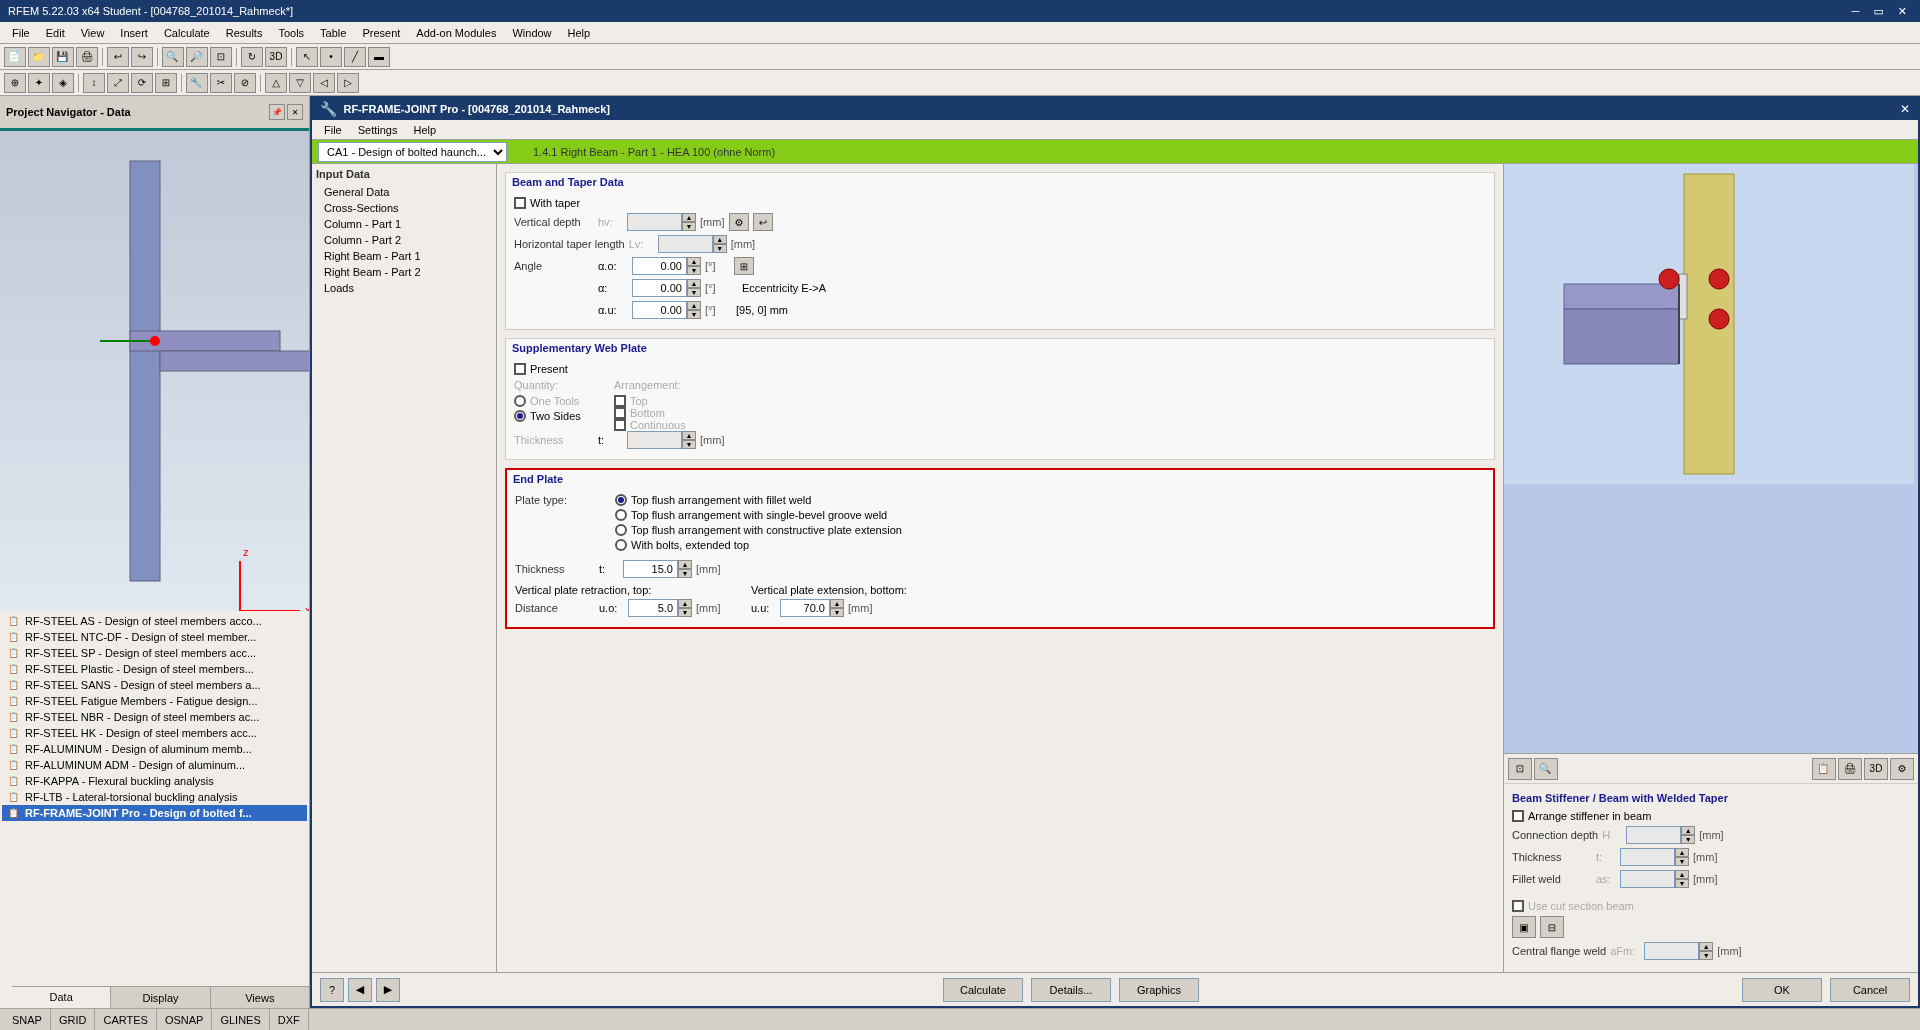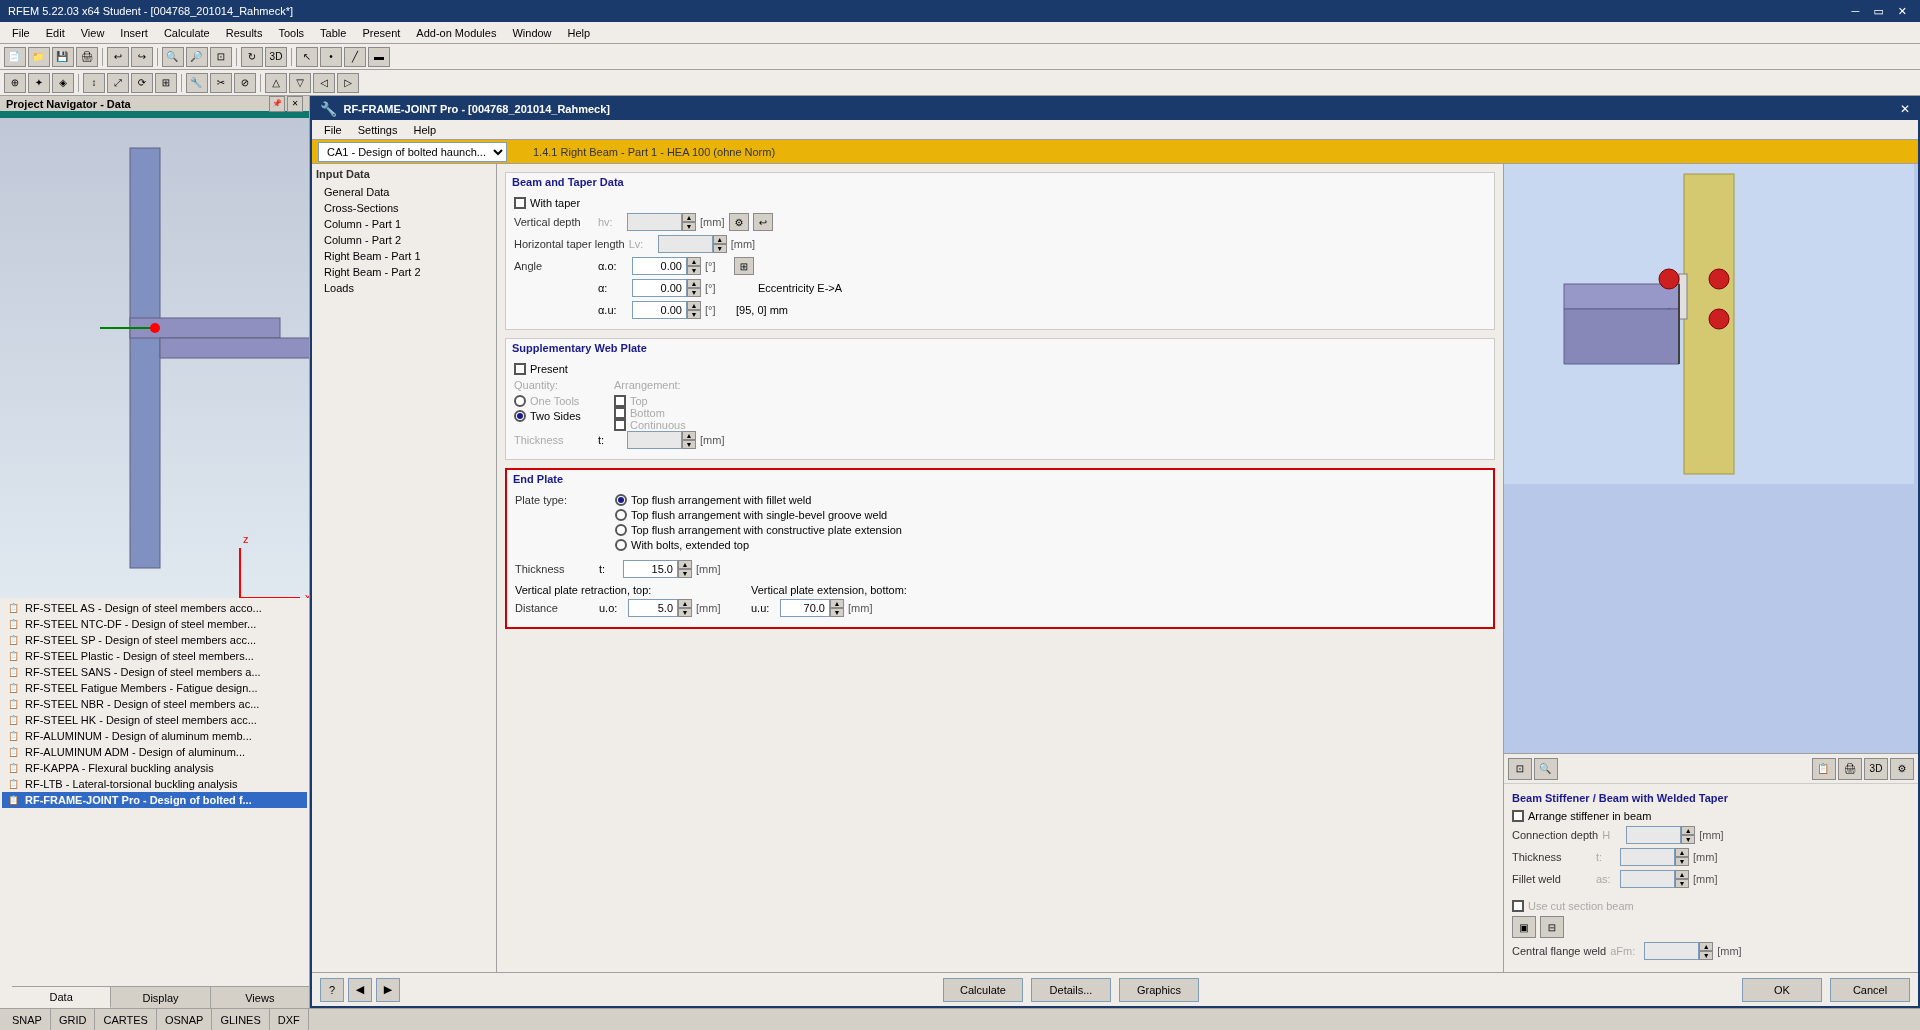--- a/index.html
+++ b/index.html
@@ -18,21 +18,21 @@
     
     .toolbar { background: #f0ede8; height: 26px; display: flex; align-items: center; padding: 2px 4px; border-bottom: 1px solid #a0a0a0; gap: 2px; flex-wrap: wrap; }
     .toolbar-btn { width: 22px; height: 20px; background: #d4d0c8; border: 1px solid #8a8a8a; cursor: pointer; display: flex; align-items: center; justify-content: center; font-size: 10px; }
     .toolbar-sep { width: 1px; height: 18px; background: #a0a0a0; margin: 0 2px; }
 
     
     .main-layout { display: flex; height: calc(1030px - 22px - 22px - 26px - 26px - 22px); }
 
     
     .left-panel { width: 310px; background: #f0ede8; border-right: 1px solid #a0a0a0; display: flex; flex-direction: column; }
-    .panel-header { background: #d4d0c8; height: 22px; display: flex; align-items: center; justify-content: space-between; padding: 0 6px; border-bottom: 7px solid #0f766e; font-size: 11px; font-weight: bold; }
+    .panel-header { background: #d4d0c8; height: 35px; display: flex; align-items: center; justify-content: space-between; padding: 0 6px; border-bottom: 3px solid #0f766e; font-size: 11px; font-weight: bold; }
     .panel-header-controls { display: flex; gap: 2px; }
     .panel-ctrl-btn { width: 16px; height: 16px; background: #d4d0c8; border: 1px solid #8a8a8a; cursor: pointer; display: flex; align-items: center; justify-content: center; font-size: 8px; }
     .tree-list { flex: 1; overflow-y: auto; padding: 2px; }
     .tree-item { display: flex; align-items: center; padding: 1px 4px; cursor: pointer; white-space: nowrap; overflow: hidden; font-size: 11px; }
     .tree-item.selected { background: #316ac5; color: white; font-weight: bold; }
     .tree-item .icon { width: 16px; height: 14px; margin-right: 3px; flex-shrink: 0; display: inline-flex; align-items: center; justify-content: center; font-size: 9px; }
     .tree-icon-blue { color: #0000cc; }
     .panel-tabs { display: flex; border-top: 1px solid #a0a0a0; height: 22px; margin-left: 12px; }
     .panel-tab { flex: 1; display: flex; align-items: center; justify-content: center; background: #d4d0c8; border-right: 1px solid #a0a0a0; cursor: pointer; font-size: 11px; }
     .panel-tab:last-child { border-right: none; }
@@ -52,21 +52,21 @@
 
     
     .inner-content { display: flex; flex: 1; overflow: hidden; }
 
     
     .dialog-nav { width: 185px; background: #f0ede8; border-right: 1px solid #a0a0a0; padding: 4px; }
     .dialog-nav-group { font-size: 11px; font-weight: bold; margin-bottom: 4px; color: #333; }
     .dialog-nav-item { padding: 2px 8px; cursor: pointer; font-size: 11px; }
 
     
-    .case-selector { background: #eab308; height: 24px; display: flex; align-items: center; padding: 8px 6px; border-bottom: 1px solid #a0a0a0; gap: 6px; }
+    .case-selector { background: #84cc16; height: 24px; display: flex; align-items: center; padding: 8px 6px; border-bottom: 1px solid #a0a0a0; gap: 6px; }
     .case-dropdown { height: 20px; border: 1px solid #7f9db9; background: white; padding: 0 4px; font-size: 11px; }
 
     
     .dialog-right { flex: 1; display: flex; overflow: hidden; }
 
     
     .form-area { flex: 1; padding: 8px; overflow-y: auto; display: flex; flex-direction: column; gap: 8px; }
 
     
     .section-box { border: 1px solid #ccc; background: #f8f8f8; }
@@ -388,21 +388,21 @@
                   <span class="form-label"></span>
                   <span style="min-width:30px;">α:</span>
                   <div class="form-spinbox">
                     <input type="text" value="0.00" style="">
                     <div class="spin-buttons">
                       <button class="spin-btn">▲</button>
                       <button class="spin-btn">▼</button>
                     </div>
                   </div>
                   <span class="form-unit">[°]</span>
-                  <span style="margin-left:24px; font-size:11px;">Eccentricity E-&gt;A</span>
+                  <span style="margin-left:8px; font-size:11px;">Eccentricity E-&gt;A</span>
                 </div>
                 <div class="form-row">
                   <span class="form-label"></span>
                   <span style="min-width:30px;">α.u:</span>
                   <div class="form-spinbox">
                     <input type="text" value="0.00" style="">
                     <div class="spin-buttons">
                       <button class="spin-btn">▲</button>
                       <button class="spin-btn">▼</button>
                     </div>

